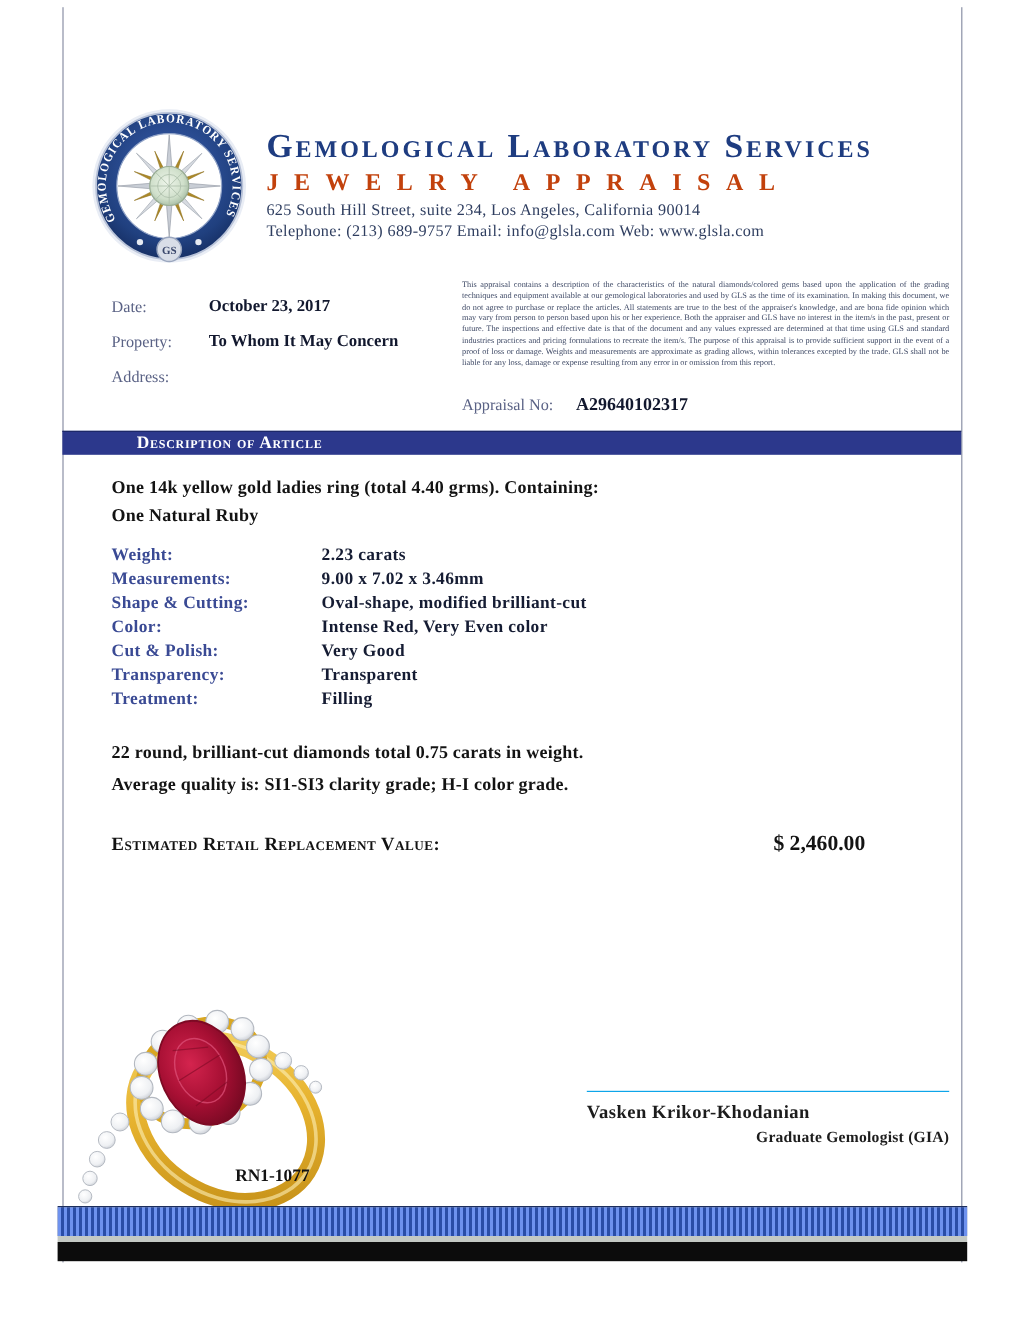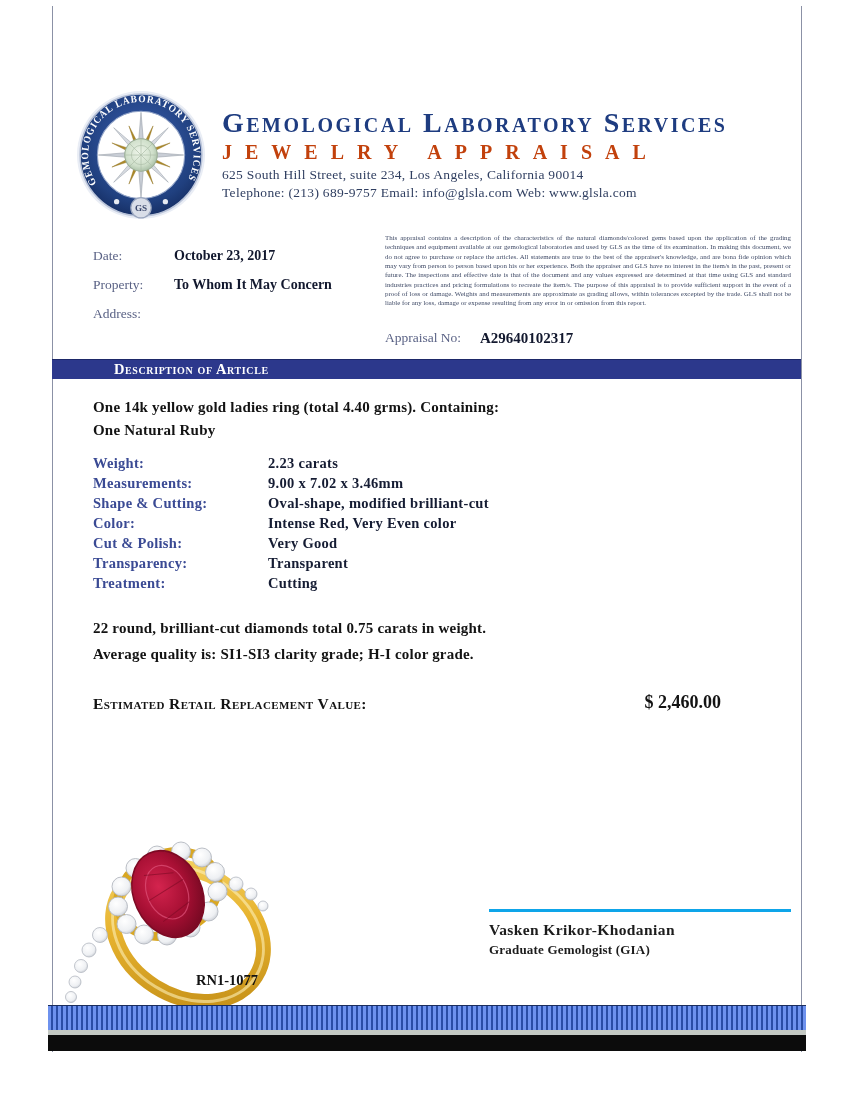--- a/index.html
+++ b/index.html
@@ -69,23 +69,23 @@
     position: absolute; left: 93px; top: 692px; width: 628px;
     display: flex; justify-content: space-between; align-items: flex-end; gap: 35px;
   }
   .value-label { font-variant: small-caps; font-weight: bold; font-size: 15.5px; color: #131313; letter-spacing: 0.4px; }
   .value-amount { font-weight: bold; font-size: 18px; color: #131313; }
 
   
   .ring-photo { position: absolute; left: 58px; top: 832px; width: 252px; height: 173px; }
   .rn-label { position: absolute; left: 196px; top: 972px; font-size: 14.5px; font-weight: bold; color: #131313; text-align: center; }
 
-  .signature { position: absolute; left: 489px; top: 909px; width: 302px; border-top: 3px solid #0ea5e9; padding-top: 9px; }
+  .signature { position: absolute; left: 489px; top: 909px; width: 302px; border-top: 1px solid #0ea5e9; padding-top: 9px; }
   .sig-name { font-size: 15.5px; font-weight: bold; color: #1c1c1c; letter-spacing: 0.4px; }
-  .sig-title { font-size: 13px; font-weight: bold; color: #1c1c1c; margin-top: 3px; letter-spacing: 0.2px; }
+  .sig-title { font-size: 13px; font-weight: bold; color: #1c1c1c; margin-top: 3px; letter-spacing: 0.2px; text-align: right; }
 
   
   .footer { position: absolute; left: 48px; top: 1005px; width: 758px; }
   .footer-stripes {
     height: 25px;
     background: repeating-linear-gradient(90deg,
       #6e92ee 0px, #6e92ee 3px,
       #2a4da6 3px, #2a4da6 5px);
     border-top: 1px solid #1c2e5e;
   }
@@ -219,21 +219,21 @@
     <div class="spec-row">
       <span class="spec-label">Cut &amp; Polish:</span>
       <span class="spec-value">Very Good</span>
     </div>
     <div class="spec-row">
       <span class="spec-label">Transparency:</span>
       <span class="spec-value">Transparent</span>
     </div>
     <div class="spec-row">
       <span class="spec-label">Treatment:</span>
-      <span class="spec-value">Cutting</span>
+      <span class="spec-value">Filling</span>
     </div>
   </div>
 
   <div class="diamond-notes">
     <div>22 round, brilliant-cut diamonds total 0.75 carats in weight.</div>
     <div>Average quality is: SI1-SI3 clarity grade; H-I color grade.</div>
   </div>
 
   <div class="value-row">
     <span class="value-label">Estimated Retail Replacement Value:</span>

